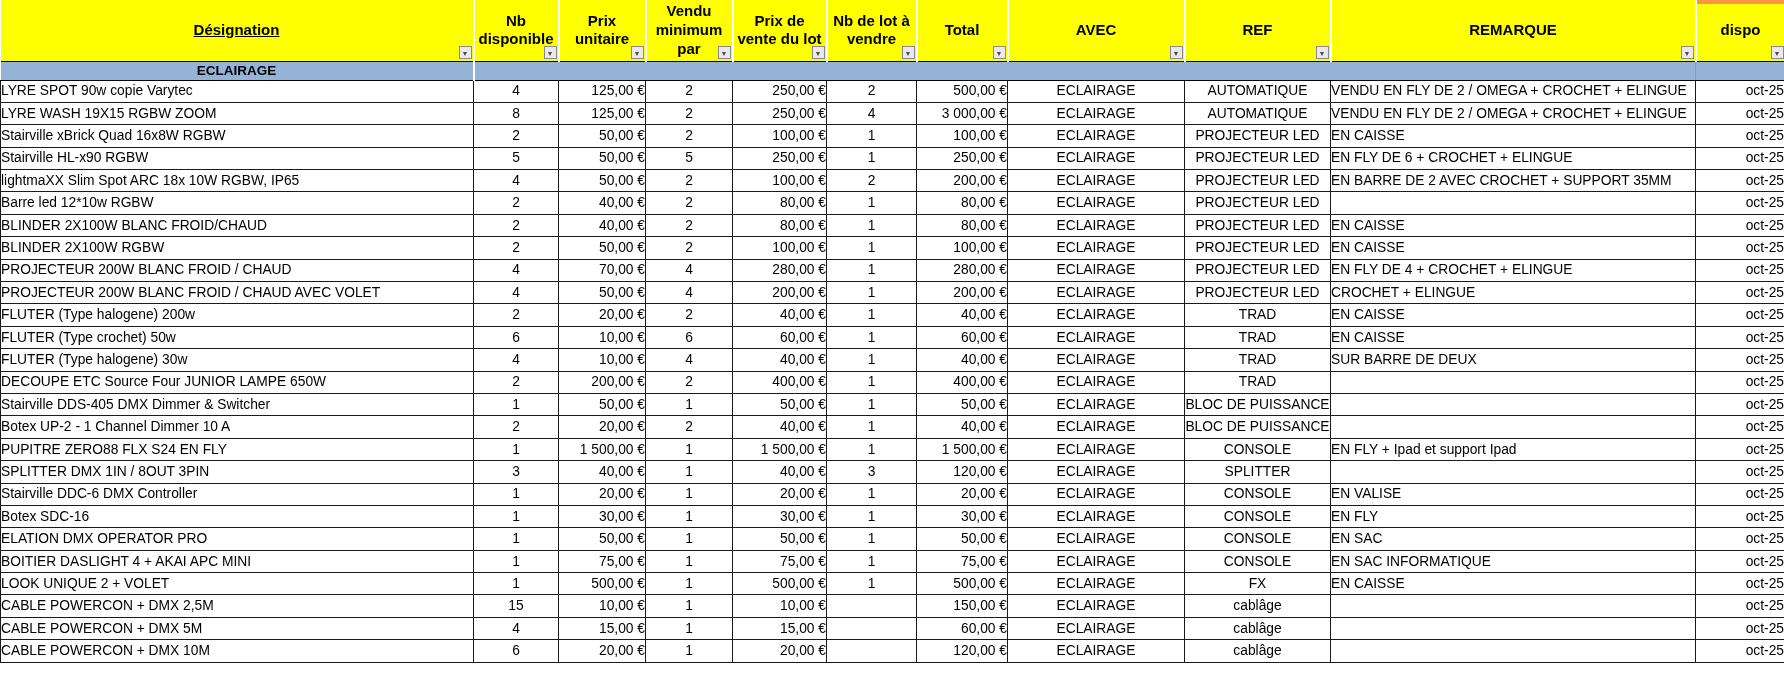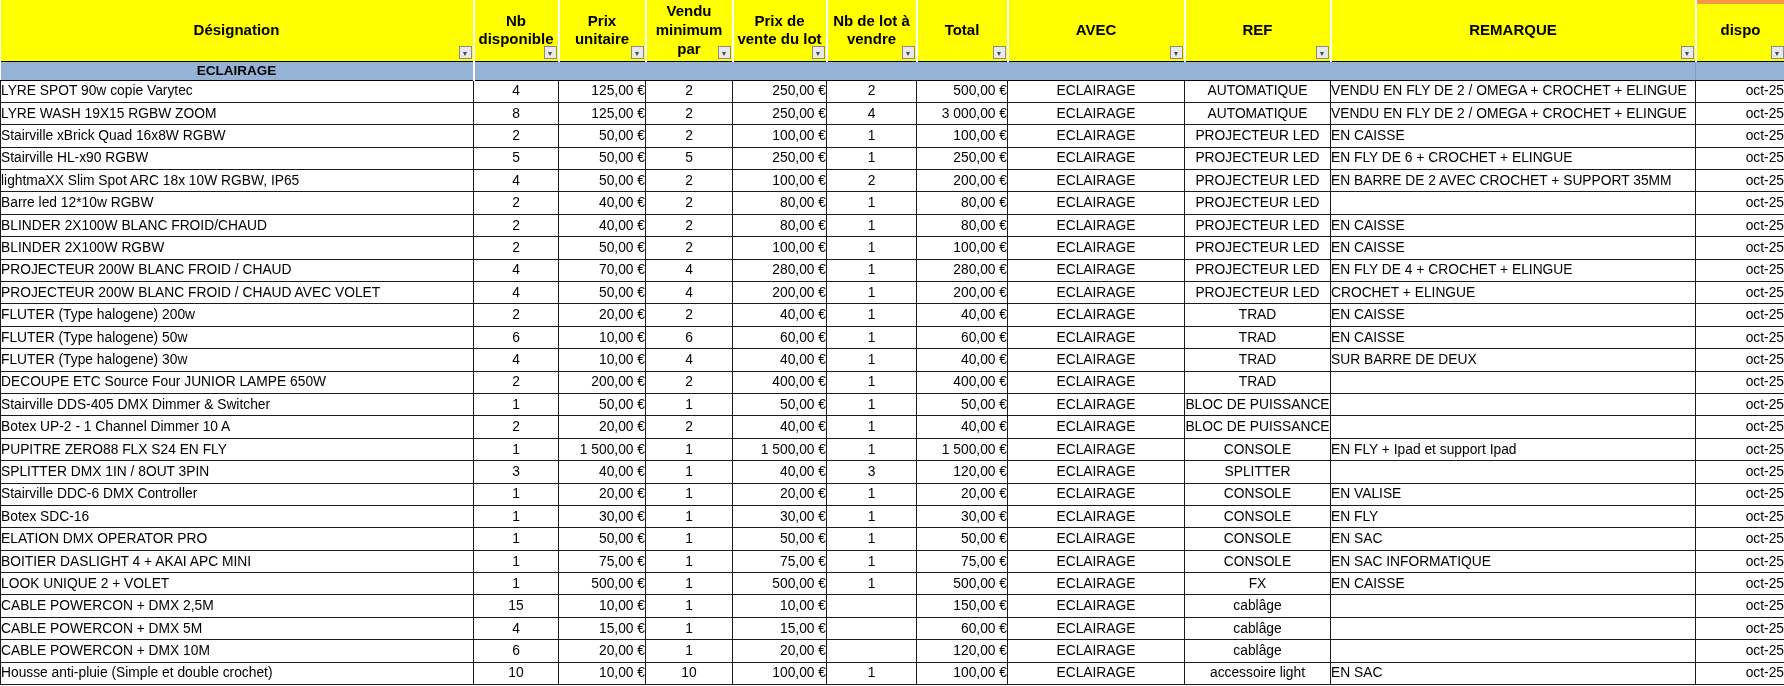--- a/index.html
+++ b/index.html
@@ -25,21 +25,21 @@
     font-size:15px;
     text-align:center;
     vertical-align:middle;
     padding:0 2px;
     border-left:2px solid #ffffff;
     border-right:2px solid #ffffff;
     border-bottom:1px solid #000000;
     line-height:1.25;
     overflow:hidden;
   }
-  th:first-child{border-left:none;}
+  th:first-child{border-left:none;text-decoration:underline;}
   th:last-child{border-right:none;margin-left:43px;}
   .filter-btn{
     position:absolute;
     right:1px;bottom:2px;
     width:13px;height:13px;
     background:#e9e9e9;
     border:1px solid #8a8a8a;
     padding:0;margin:0;
     display:flex;align-items:center;justify-content:center;
     box-sizing:border-box;
@@ -289,21 +289,21 @@
           <td class="ac col-vendu-minimum-par">2</td>
           <td class="ar col-prix-vente-lot">40,00 €</td>
           <td class="ac col-nb-lot-a-vendre">1</td>
           <td class="ar col-total">40,00 €</td>
           <td class="ac col-type">ECLAIRAGE</td>
           <td class="ac col-ref">TRAD</td>
           <td class="al col-remarque">EN CAISSE</td>
           <td class="ar col-dispo">oct-25</td>
         </tr>
         <tr class="data-row">
-          <td class="al col-designation">FLUTER (Type halogene) 50w</td>
+          <td class="al col-designation">FLUTER (Type crochet) 50w</td>
           <td class="ac col-nb-disponible">6</td>
           <td class="ar col-prix-unitaire">10,00 €</td>
           <td class="ac col-vendu-minimum-par">6</td>
           <td class="ar col-prix-vente-lot">60,00 €</td>
           <td class="ac col-nb-lot-a-vendre">1</td>
           <td class="ar col-total">60,00 €</td>
           <td class="ac col-type">ECLAIRAGE</td>
           <td class="ac col-ref">TRAD</td>
           <td class="al col-remarque">EN CAISSE</td>
           <td class="ar col-dispo">oct-25</td>
@@ -481,30 +481,17 @@
           <td class="al col-designation">CABLE POWERCON + DMX 10M</td>
           <td class="ac col-nb-disponible">6</td>
           <td class="ar col-prix-unitaire">20,00 €</td>
           <td class="ac col-vendu-minimum-par">1</td>
           <td class="ar col-prix-vente-lot">20,00 €</td>
           <td class="ac col-nb-lot-a-vendre"></td>
           <td class="ar col-total">120,00 €</td>
           <td class="ac col-type">ECLAIRAGE</td>
           <td class="ac col-ref">cablâge</td>
           <td class="al col-remarque"></td>
-          <td class="ar col-dispo">oct-25</td>
-        </tr>
-        <tr class="data-row">
-          <td class="al col-designation">Housse anti-pluie (Simple et double crochet)</td>
-          <td class="ac col-nb-disponible">10</td>
-          <td class="ar col-prix-unitaire">10,00 €</td>
-          <td class="ac col-vendu-minimum-par">10</td>
-          <td class="ar col-prix-vente-lot">100,00 €</td>
-          <td class="ac col-nb-lot-a-vendre">1</td>
-          <td class="ar col-total">100,00 €</td>
-          <td class="ac col-type">ECLAIRAGE</td>
-          <td class="ac col-ref">accessoire light</td>
-          <td class="al col-remarque">EN SAC</td>
           <td class="ar col-dispo">oct-25</td>
         </tr>
       </tbody>
   </table>
 </div>
 
 </body></html>

